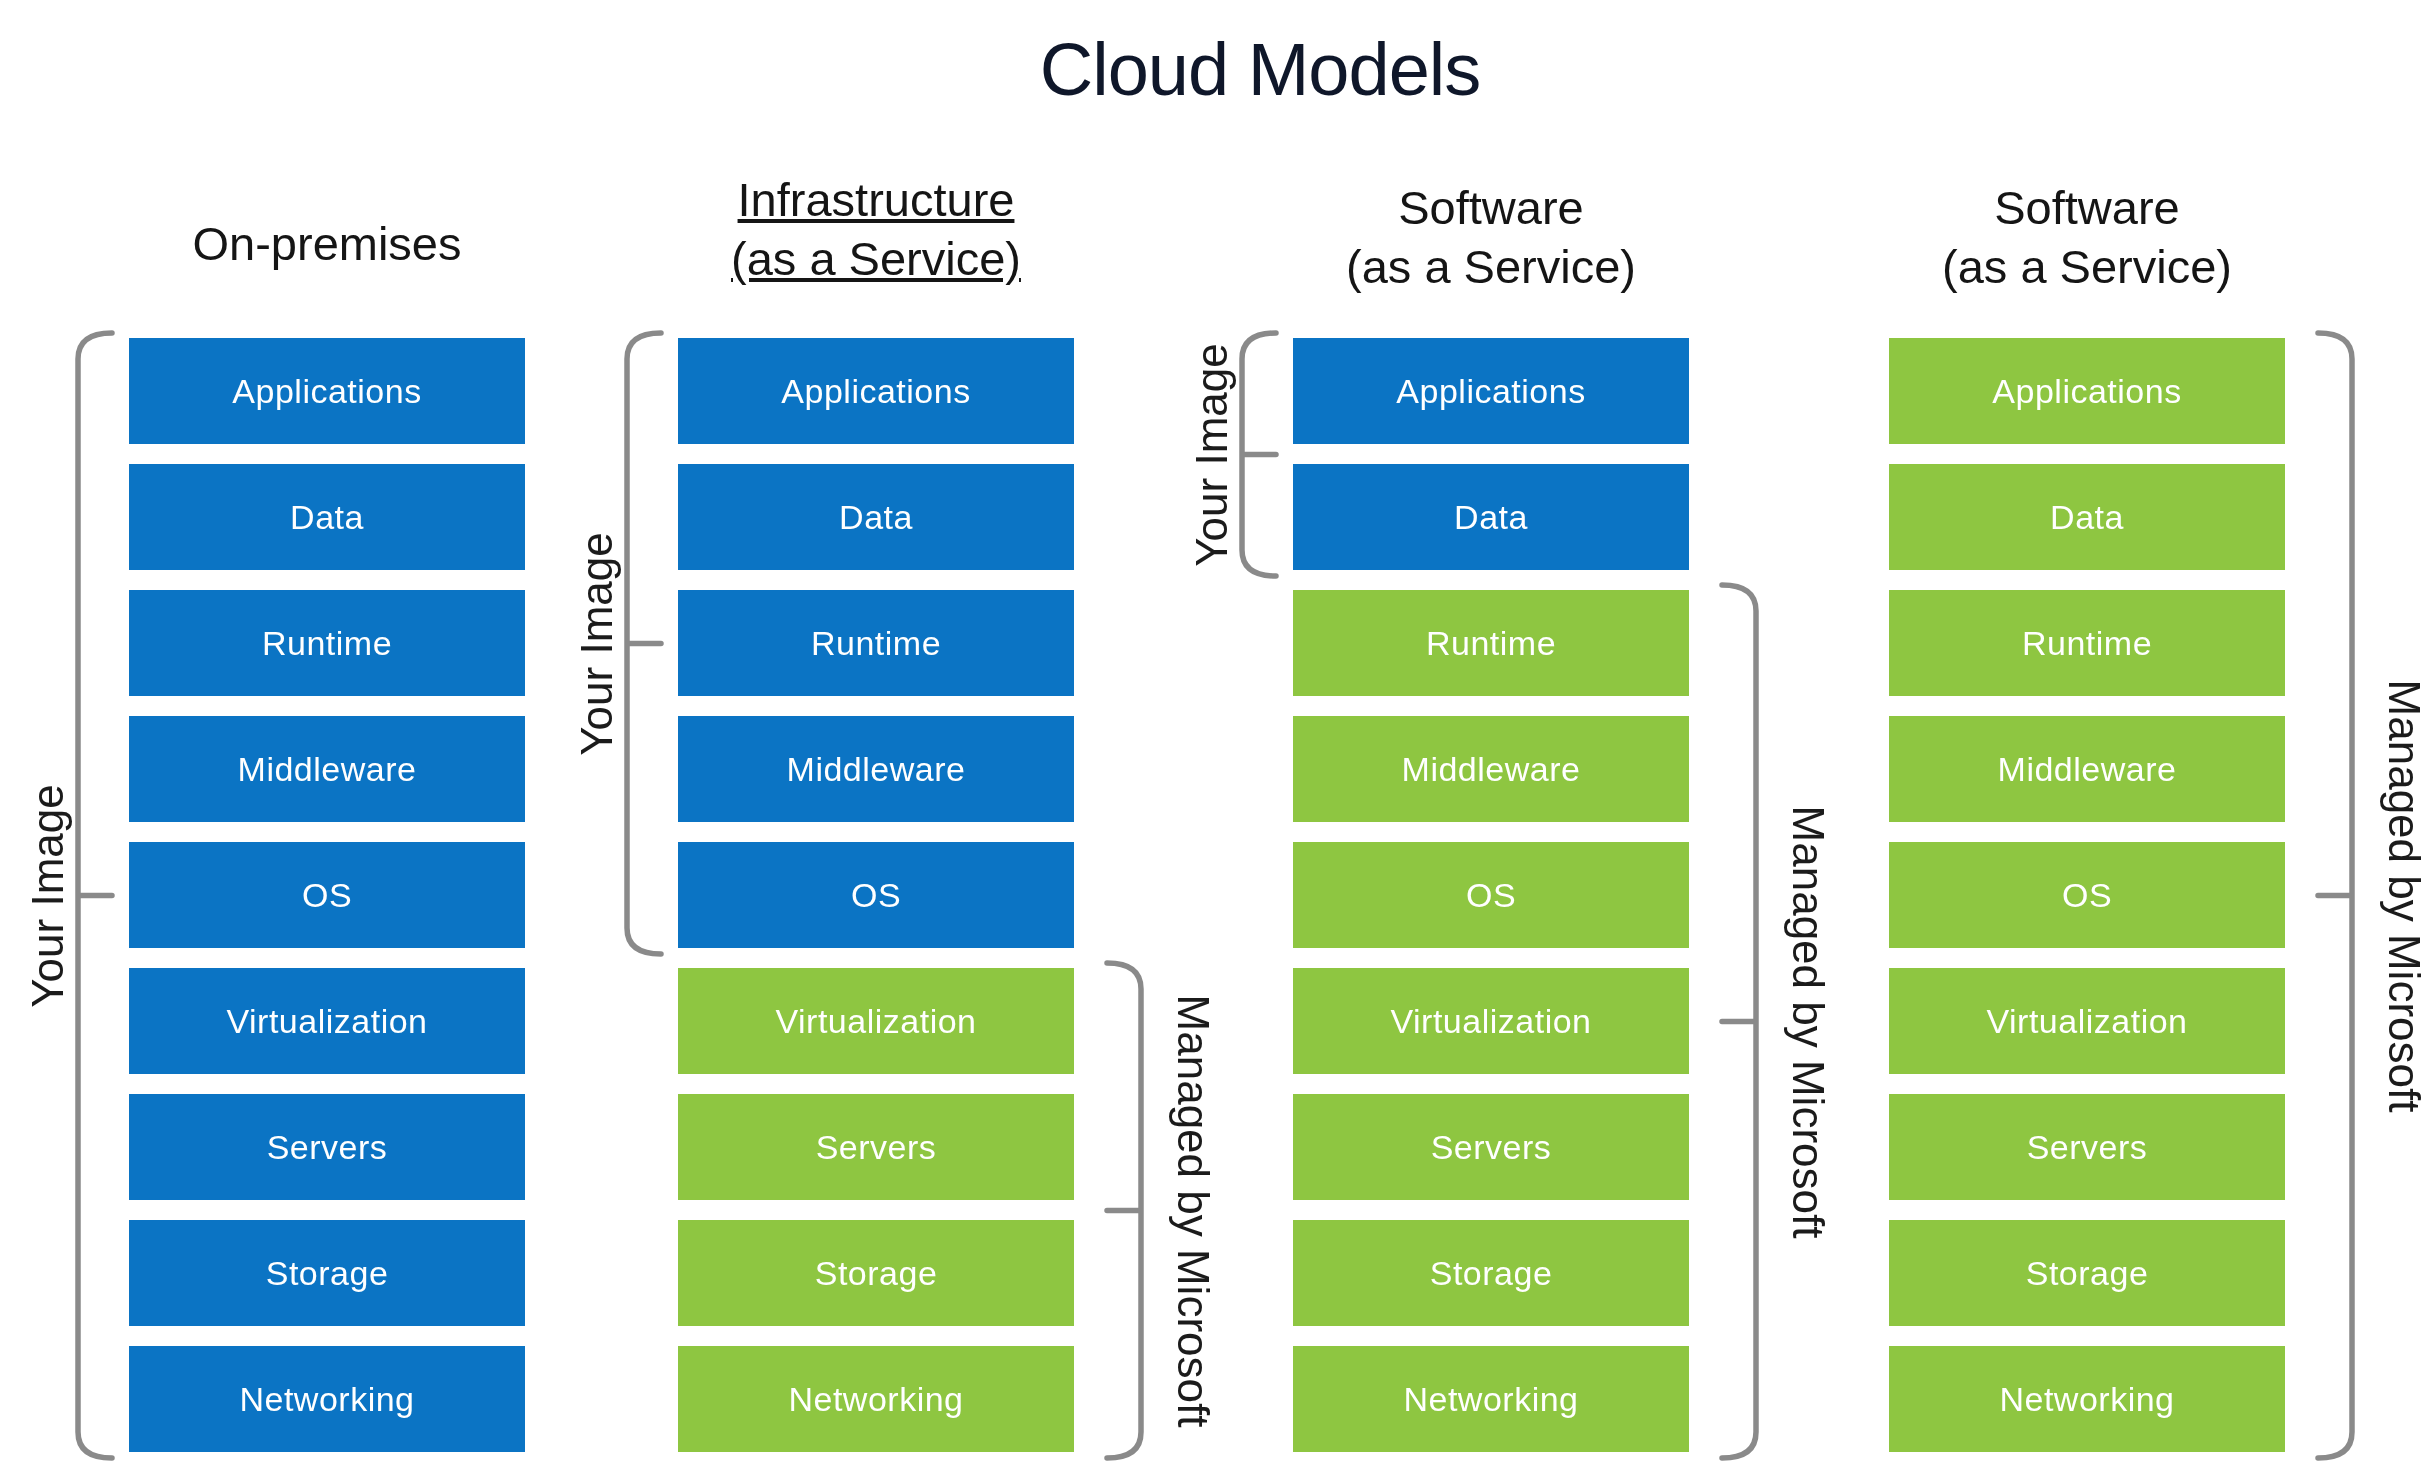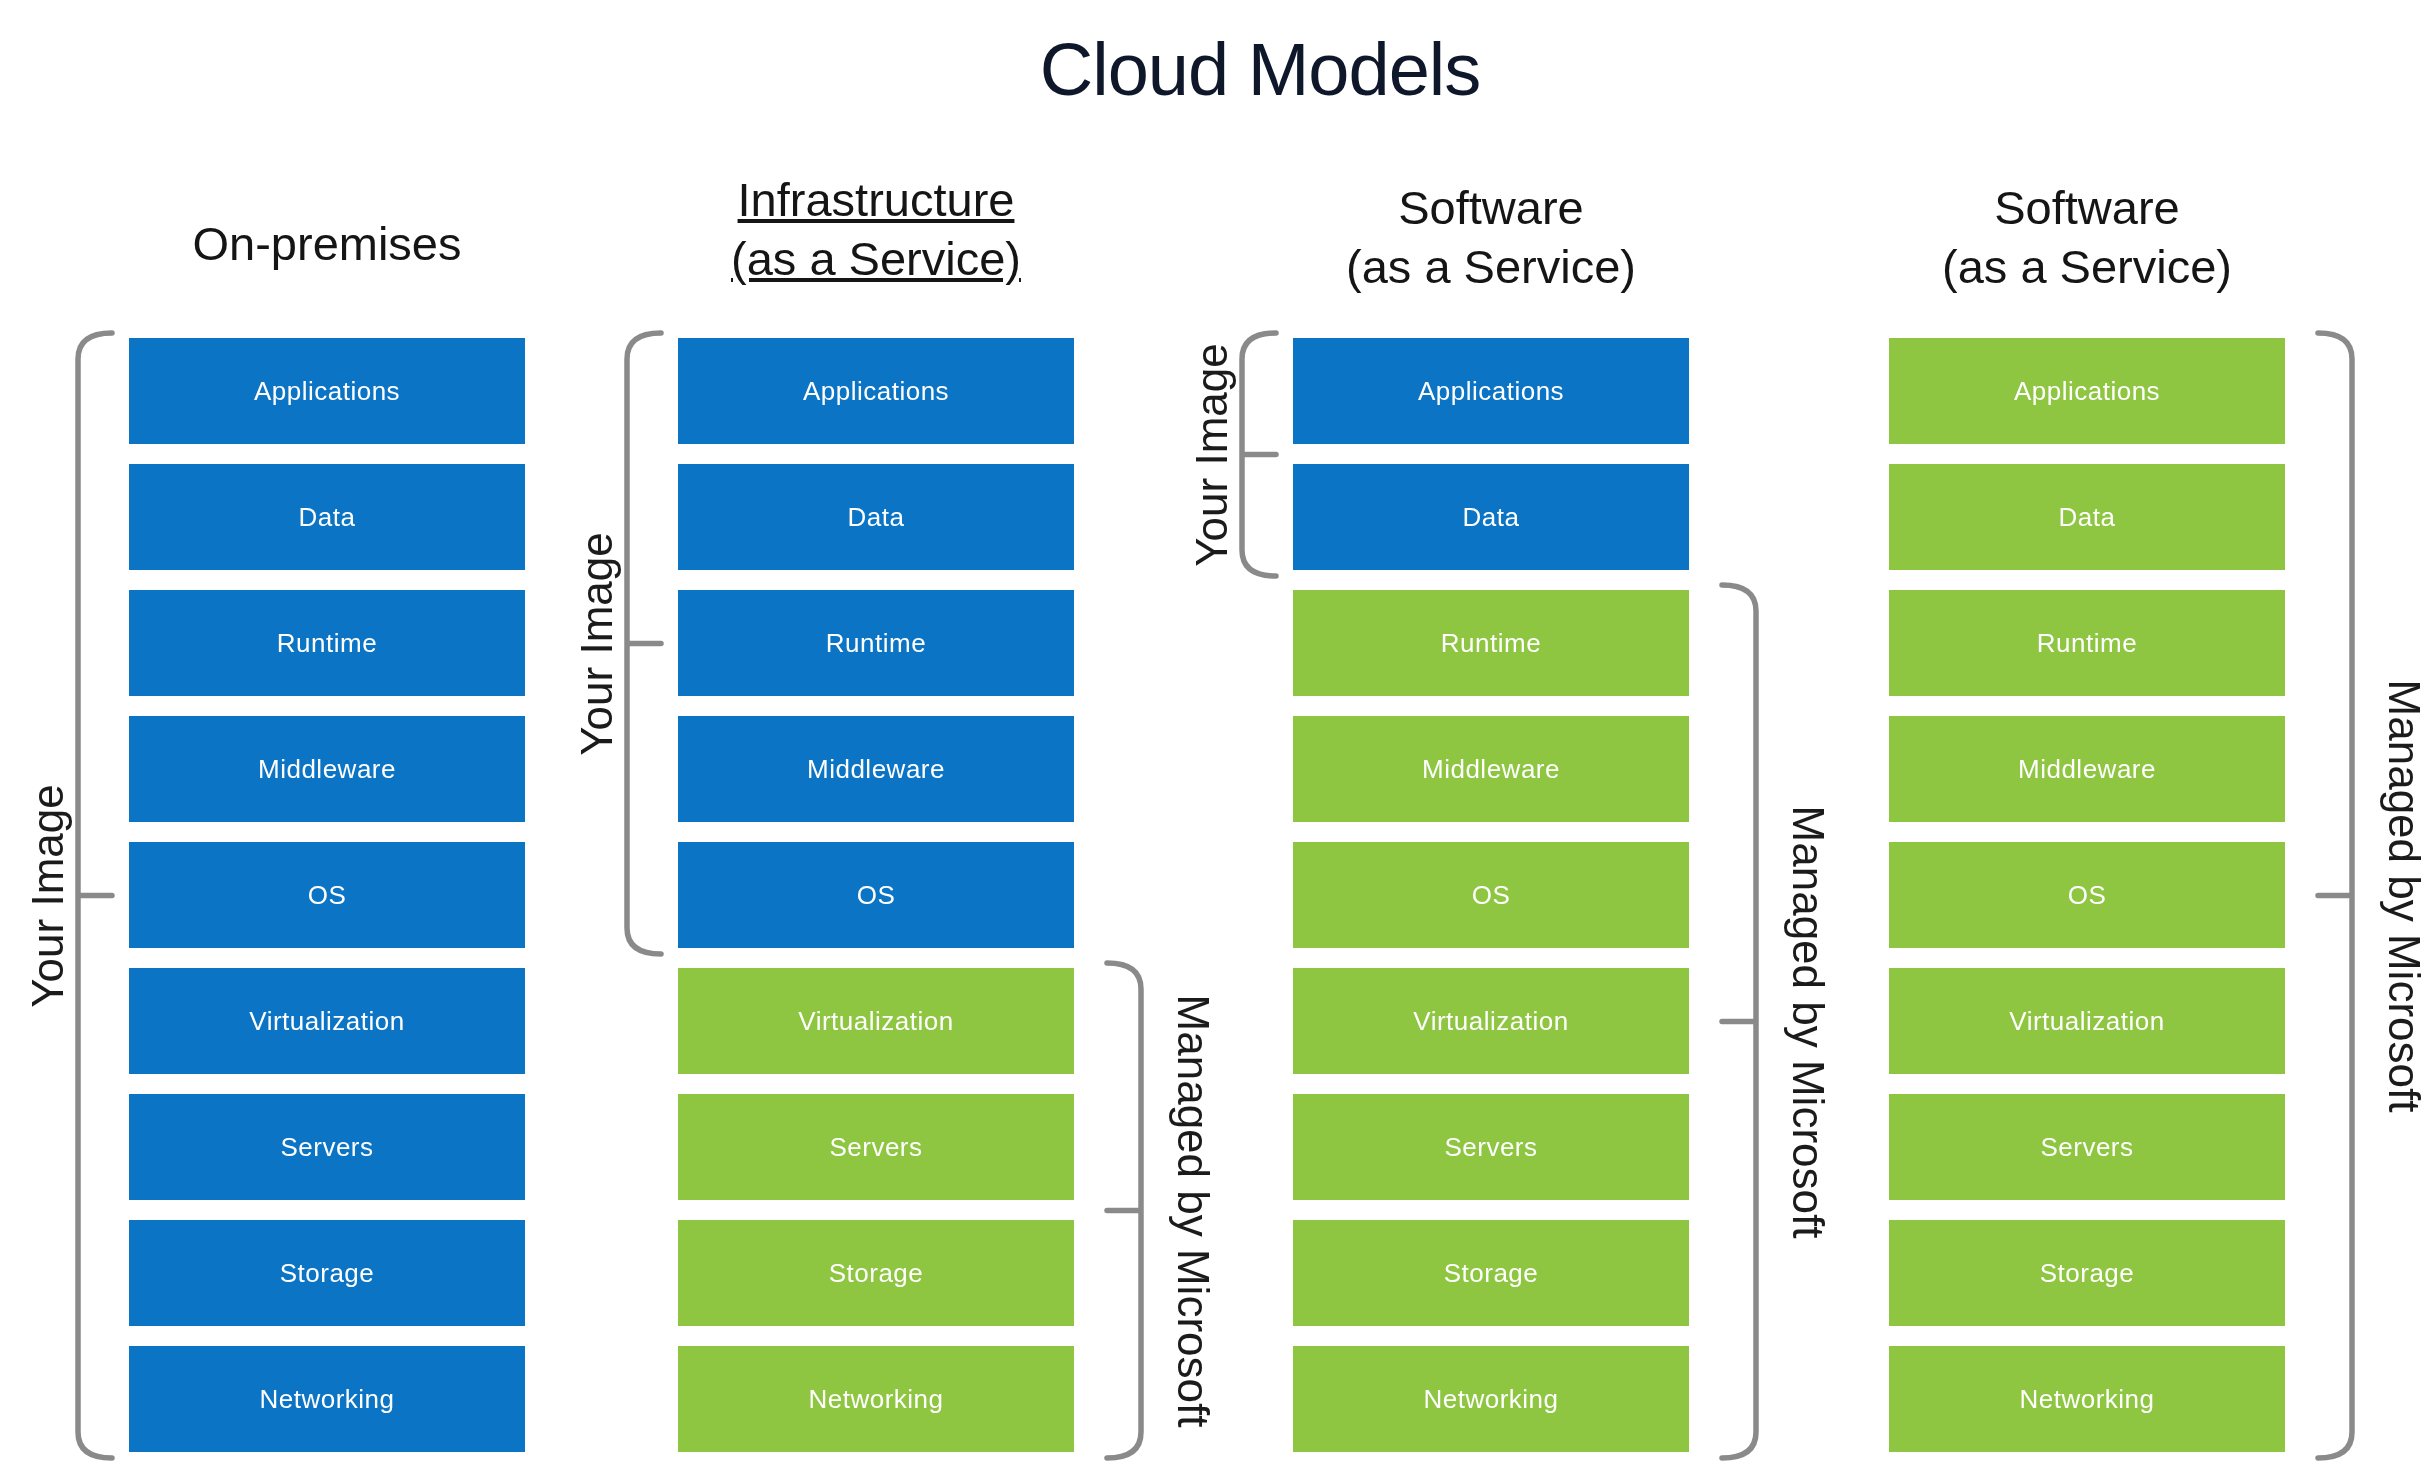--- a/index.html
+++ b/index.html
@@ -15,21 +15,21 @@
   .col-header{
     position:absolute;transform:translateX(-50%);
     font-size:47px;line-height:59px;font-weight:400;color:#151515;
     text-align:center;white-space:nowrap;
   }
   .col-header span{display:block;}
 
   .stack{position:absolute;display:flex;flex-direction:column;gap:20px;}
   .box{
     height:106px;display:flex;align-items:center;justify-content:center;
-    color:#ffffff;font-size:26px;letter-spacing:0.5px;font-weight:400;
+    color:#ffffff;font-size:34px;letter-spacing:0.5px;font-weight:400;
   }
 
   .vlabel{
     position:absolute;font-size:44px;font-weight:400;color:#1b1b1b;
     white-space:nowrap;
   }
   .vlabel.up{transform:translate(-50%,-50%) rotate(-90deg);}
   .vlabel.down{transform:translate(-50%,-50%) rotate(90deg);}
 
   svg#brackets{position:absolute;left:0;top:0;}

